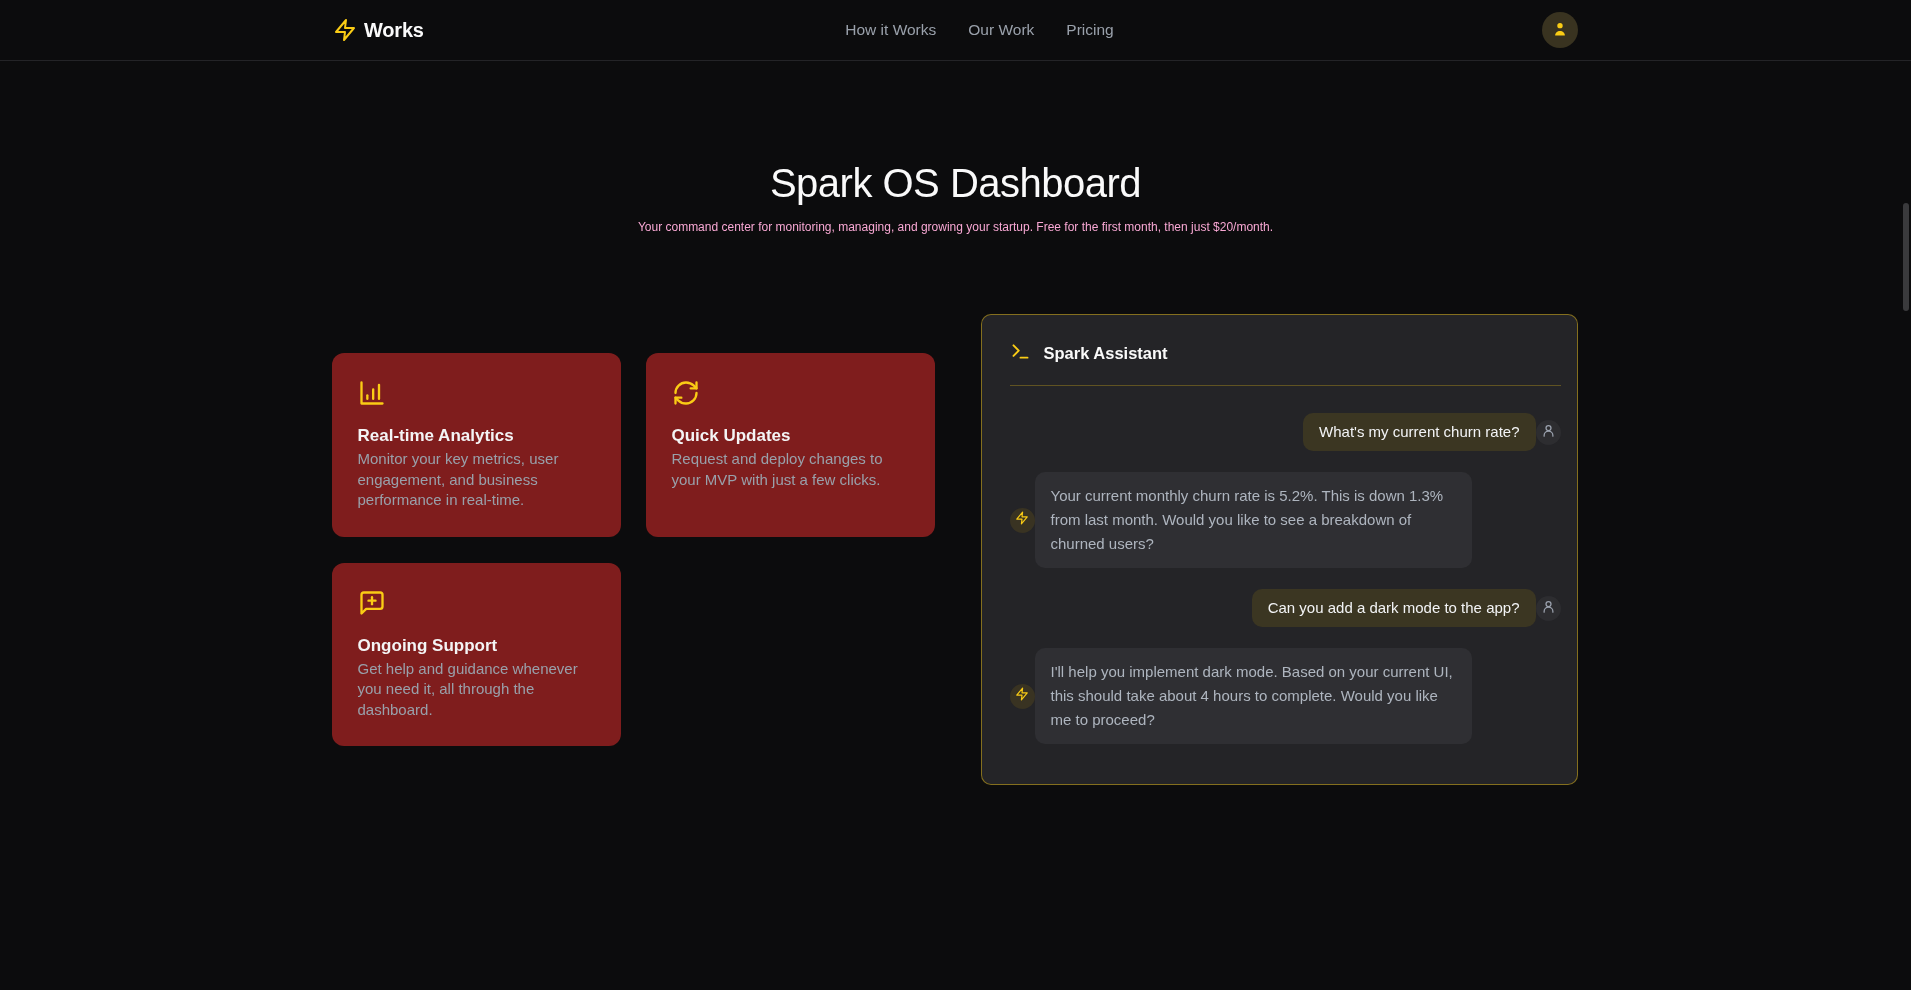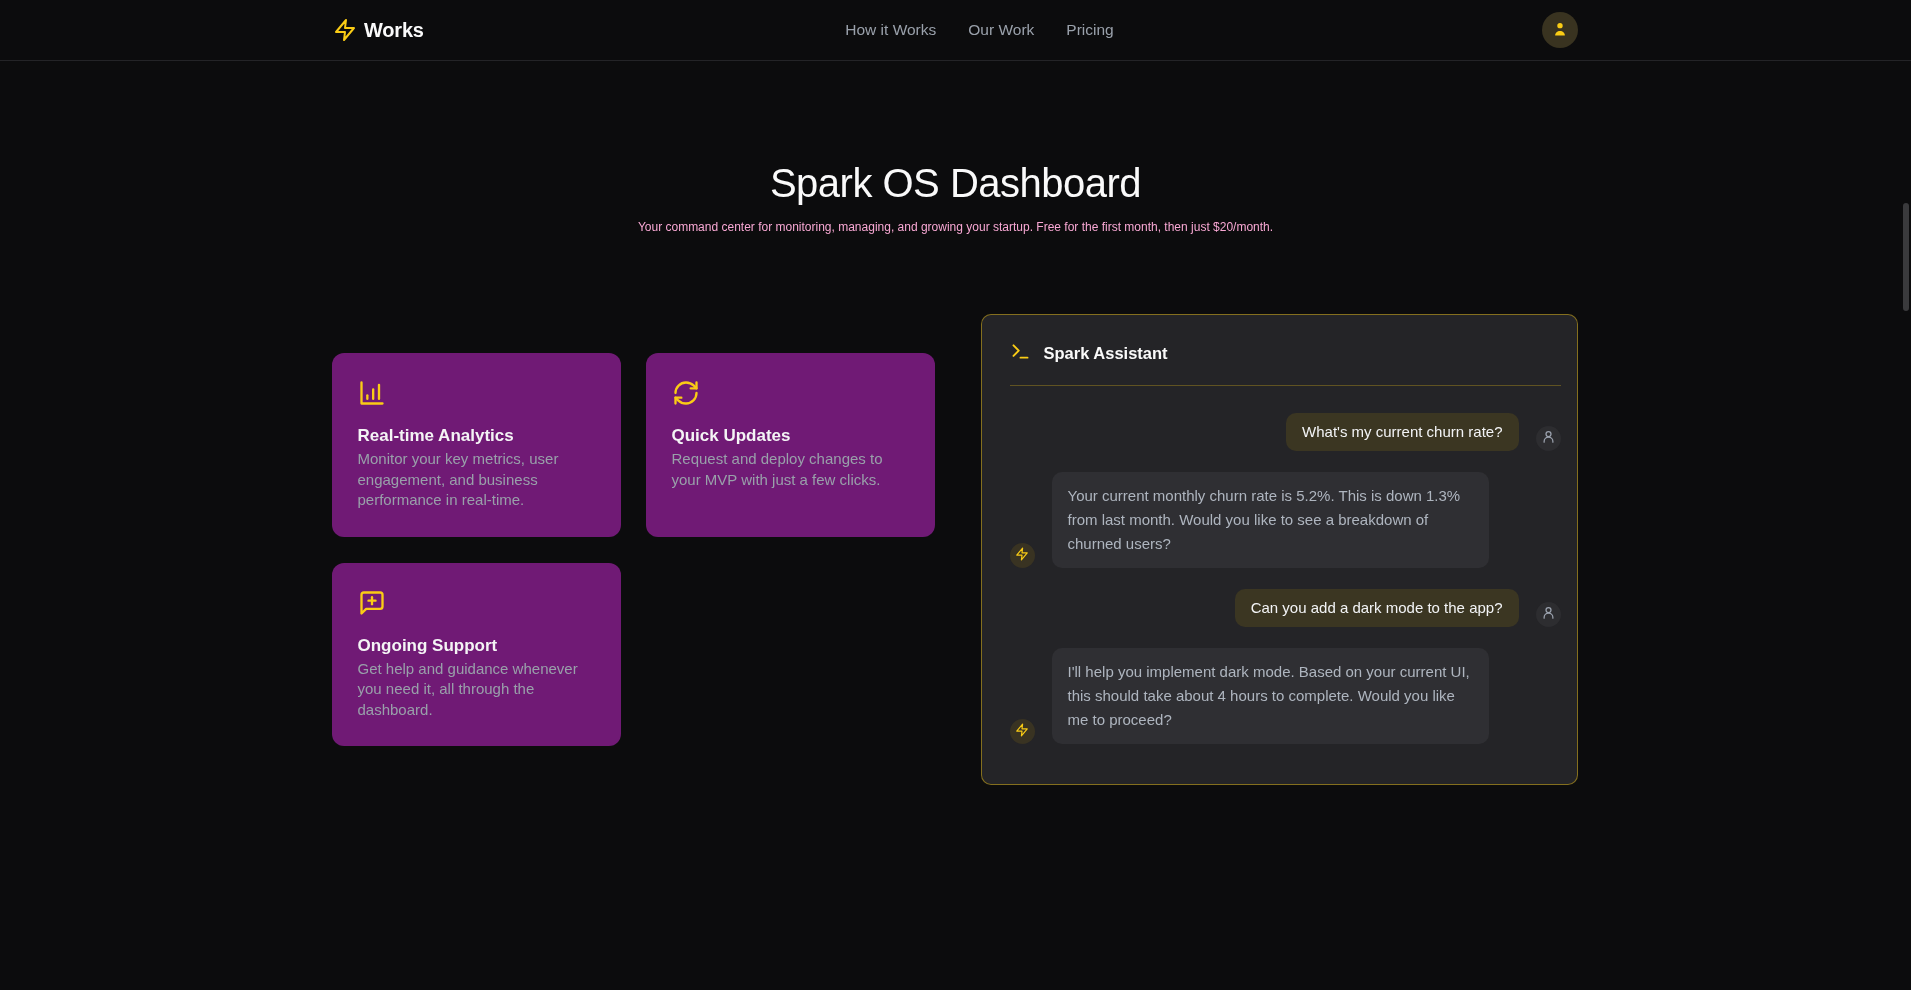--- a/index.html
+++ b/index.html
@@ -61,41 +61,41 @@
     display: flex; align-items: center; gap: 45px;
   }
 
   
   .features-grid {
     width: 604px;
     display: grid; grid-template-columns: repeat(2, 289px);
     column-gap: 25px; row-gap: 26px;
   }
   .feature-card {
-    background: #701a75; border-radius: 12px;
+    background: #7f1d1d; border-radius: 12px;
     padding: 26px;
   }
   .feature-icon { color: #facc15; height: 28px; }
   .feature-title { margin-top: 19px; font-size: 17px; font-weight: 700; color: #f4f4f5; }
   .feature-desc { margin-top: 3px; font-size: 15px; line-height: 20.5px; color: #99a0aa; }
 
   
   .chat-panel {
     width: 597px;
     background: #242427;
     border: 1px solid rgba(250, 204, 21, 0.45);
     border-radius: 10px;
     padding: 26px 16px 40px 28px;
   }
   .chat-header { display: flex; align-items: center; gap: 13px; color: #facc15; }
   .chat-title { font-size: 16.5px; font-weight: 700; color: #fafafa; }
   .chat-divider { margin-top: 19px; height: 1px; background: rgba(250, 204, 21, 0.28); }
 
   .chat-messages { margin-top: 27px; display: flex; flex-direction: column; gap: 21px; }
-  .msg-row { display: flex; align-items: flex-end; gap: 17px; }
+  .msg-row { display: flex; align-items: center; gap: 0; }
   .msg-row.user { justify-content: flex-end; }
   .msg-row.assistant { justify-content: flex-start; }
 
   .msg-avatar {
     width: 25px; height: 25px; border-radius: 50%; flex: 0 0 auto;
     display: flex; align-items: center; justify-content: center;
   }
   .msg-avatar.user-a { background: #2d2d30; color: #9ca3af; }
   .msg-avatar.bot-a  { background: #393322; color: #facc15; }
 

